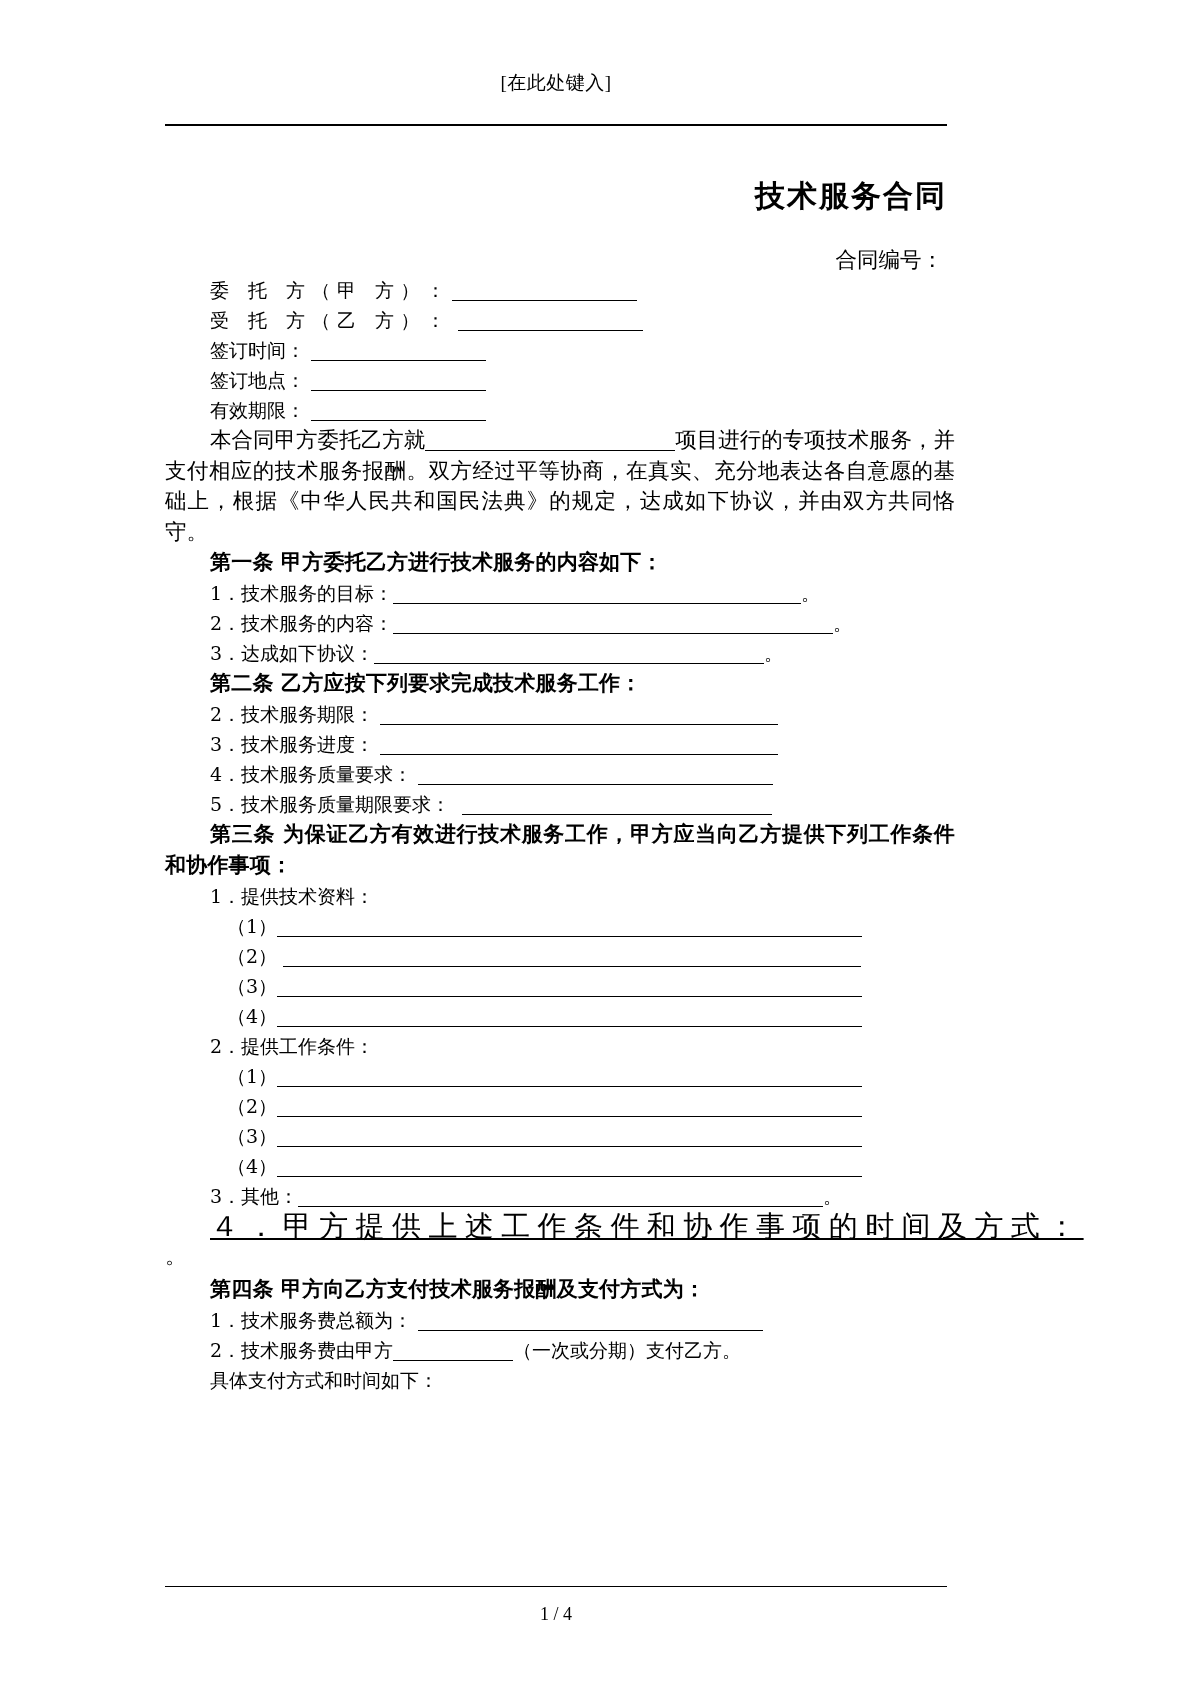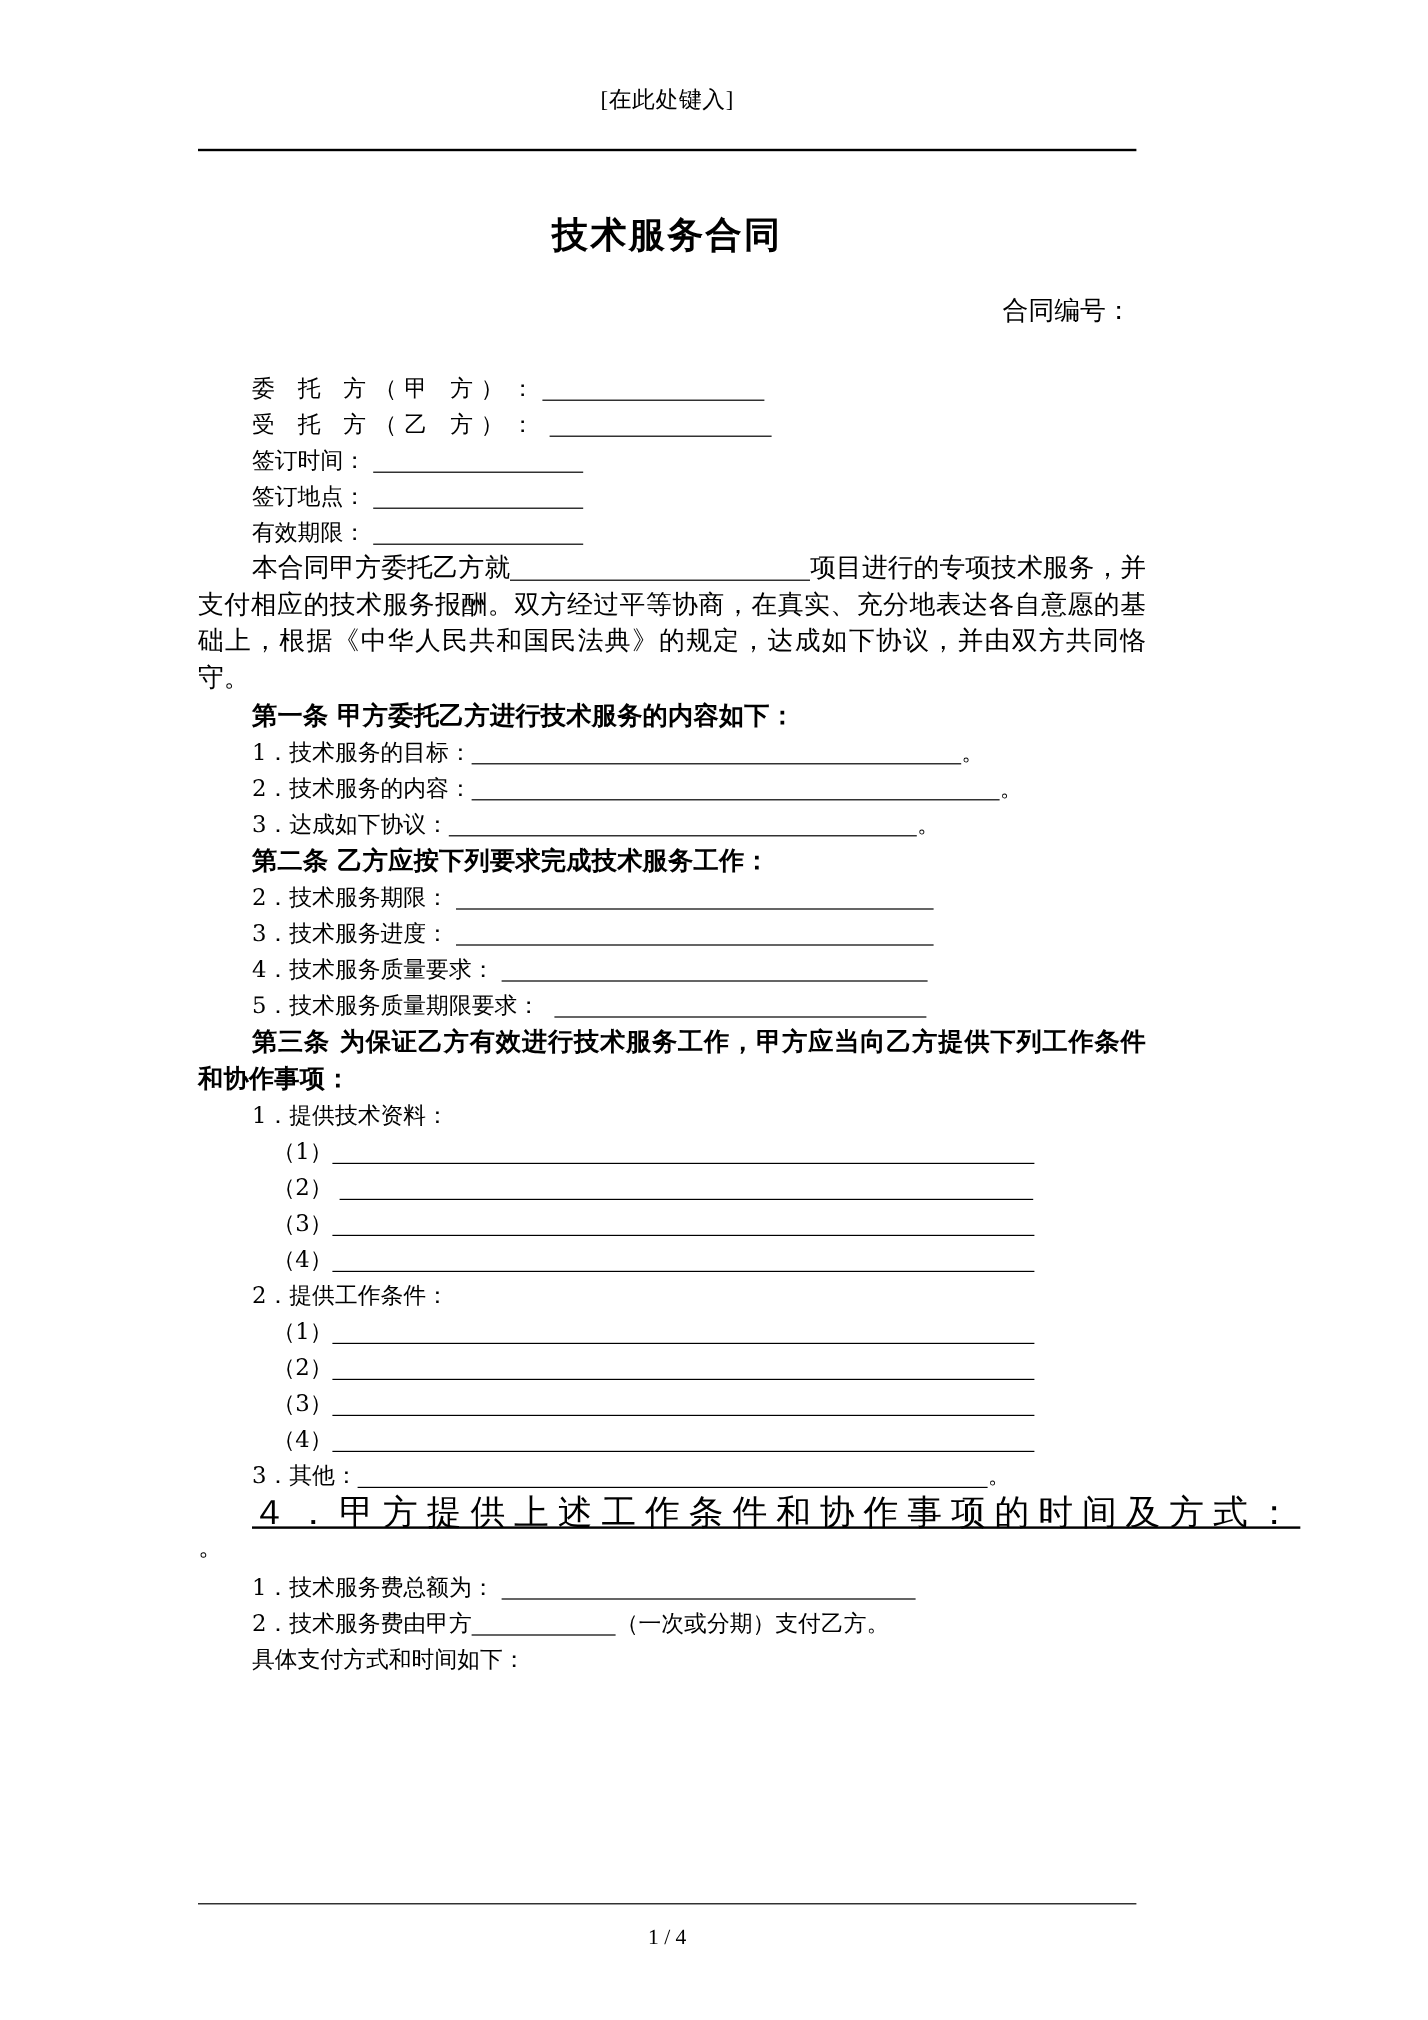--- a/index.html
+++ b/index.html
@@ -44,41 +44,40 @@
     width: 782px;
     border-top: 2.2px solid #000;
   }
 
   
   .doc-title {
     position: absolute;
     top: 176px;
     left: 165px;
     width: 782px;
-    text-align: center;
+    text-align: right;
     font-size: 30px;
     font-weight: bold;
     font-family: "DejaVu Sans", "Liberation Sans", sans-serif;
     letter-spacing: 2px;
   }
 
   
   .body {
     position: absolute;
     top: 245px;
     left: 165px;
     width: 790px;
     font-size: 21.5px;
     line-height: 30px;
   }
 
   .contract-no {
     text-align: right;
     padding-right: 12px;
-    margin-bottom: 34px;
     font-size: 21.5px;
   }
 
   .line {
     white-space: nowrap;
     font-size: 19px;
     line-height: 30px;
   }
 
   .indent2 { padding-left: 45px; }
@@ -249,20 +248,21 @@
 
     <div class="line indent-num">
       <span>3．</span><span>其他：</span><span class="ul" style="width:525px"></span><span>。</span>
     </div>
 
     <div class="wide-justify">４．甲方提供上述工作条件和协作事项的时间及方式：</div>
     <div class="lone-mark">。</div>
 
     <div class="gap-small"></div>
 
+    <div class="clause">第四条  甲方向乙方支付技术服务报酬及支付方式为：</div>
     <div class="line indent-num">
       <span>1．</span><span>技术服务费总额为：</span>&nbsp;<span class="ul" style="width:345px"></span>
     </div>
     <div class="line indent-num">
       <span>2．</span><span>技术服务费由甲方</span><span class="ul" style="width:120px"></span><span>（一次或分期）支付乙方。</span>
     </div>
     <div class="line indent-num">具体支付方式和时间如下：</div>
 
   </div>
 

